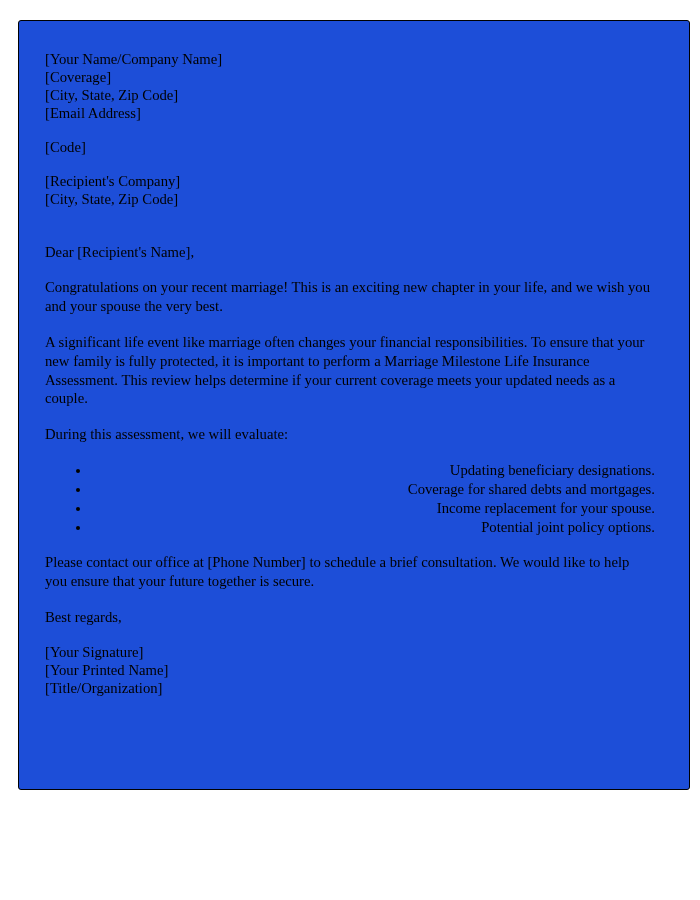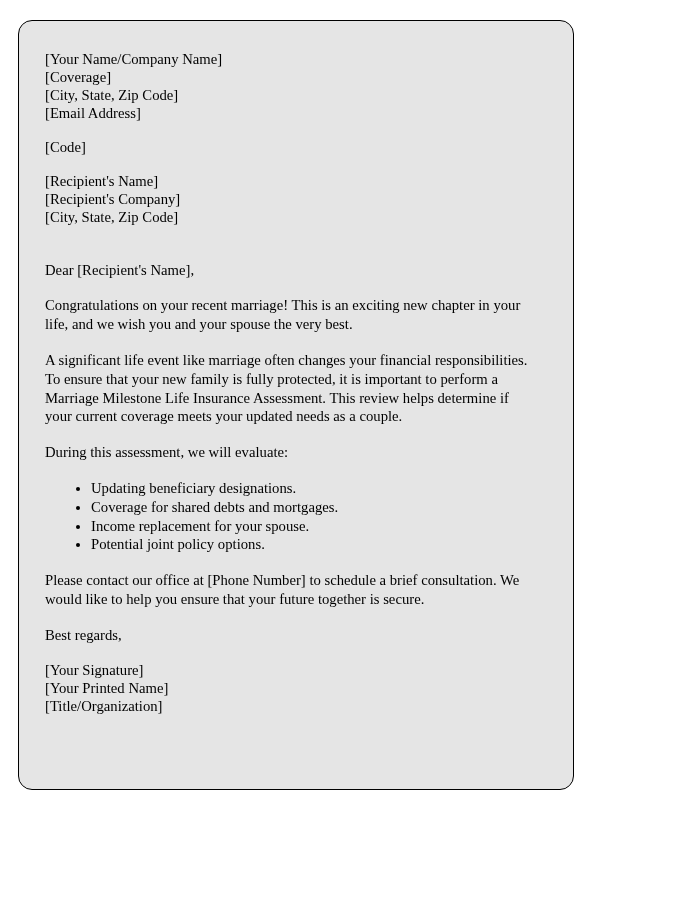--- a/index.html
+++ b/index.html
@@ -10,26 +10,26 @@
   body {
     width: 700px;
     height: 900px;
     font-family: "Liberation Serif", serif;
     color: #000000;
   }
   .page {
     position: absolute;
     left: 18px;
     top: 20px;
-    width: 556px;
+    width: 672px;
     height: 770px;
     border: 1.5px solid #000000;
-    border-radius: 14px;
+    border-radius: 3px;
     box-sizing: border-box;
-    background: #e5e5e5;
+    background: #1d4ed8;
     overflow: hidden;
   }
   .letter {
     padding: 30px 34px 20px 26px;
     font-size: 14.7px;
     line-height: 1.22;
   }
   .block {
     margin: 0 0 0 0;
   }
@@ -47,20 +47,21 @@
   .para + .spacer-md { }
   ul.bullets {
     margin: 0;
     padding: 0 0 0 46px;
     list-style-type: disc;
   }
   ul.bullets li {
     line-height: 1.28;
     margin: 0;
     padding: 0;
+    text-align: right;
   }
   .sig-line { white-space: pre-wrap; }
 </style>
 </head>
 <body>
 
 <div class="page">
   <div class="letter">
 
     <div class="block">
@@ -72,21 +73,20 @@
 
     <div class="spacer-sm"></div>
 
     <div class="block">
       <div class="line">[Code]</div>
     </div>
 
     <div class="spacer-sm"></div>
 
     <div class="block">
-      <div class="line">[Recipient's Name]</div>
       <div class="line">[Recipient's Company]</div>
       <div class="line">[City, State, Zip Code]</div>
     </div>
 
     <div class="spacer-md"></div>
 
 
     <div class="spacer-md"></div>
 
     <p class="para">Dear [Recipient's Name],</p>

